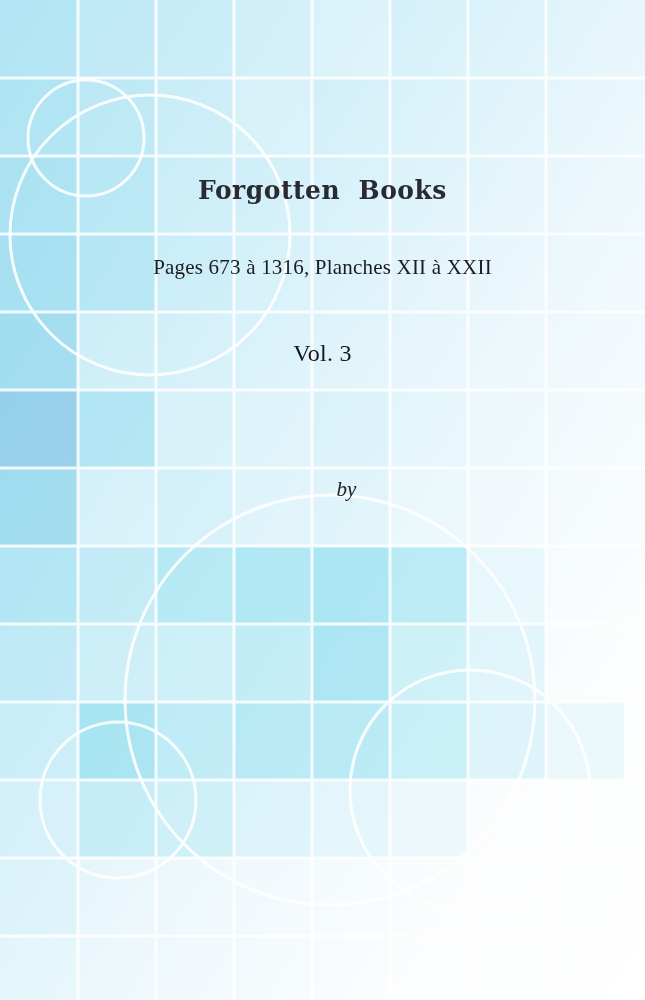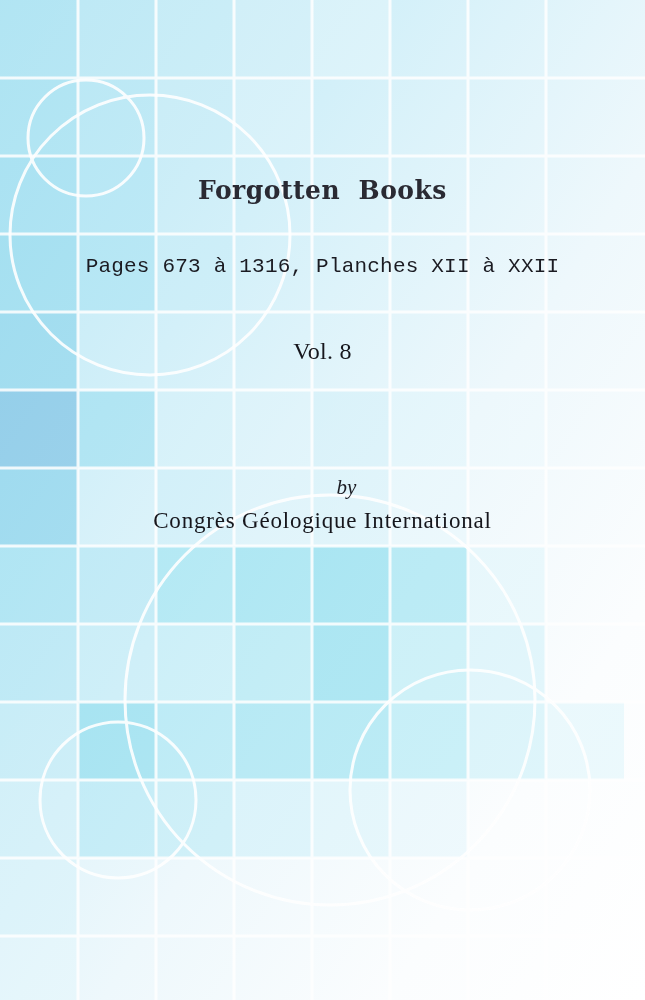--- a/index.html
+++ b/index.html
@@ -59,21 +59,21 @@
     font-size: 41px;
     line-height: 1.30;
     color: #16161c;
     font-variant: small-caps;
     letter-spacing: 0.6px;
   }
 
   .subtitle {
     margin-top: 50px;
     width: 560px;
-    font-family: Liberation Mono, monospace;
+    font-family: Liberation Serif, serif;
     font-size: 21px;
     color: #1b1b22;
     letter-spacing: 0.2px;
   }
 
   .volume {
     margin-top: 60px;
     font-family: "Liberation Serif", serif;
     font-size: 24px;
     color: #16161c;
@@ -215,18 +215,17 @@
           <circle cx="470" cy="790" r="120"></circle>
           <circle cx="118" cy="800" r="78"></circle>
         </g>
       </g>
     </svg>
   </div>
 
   <div class="content">
     <div class="brand">Forgotten  Books</div>
     <div class="subtitle">Pages 673 à 1316, Planches XII à XXII</div>
-    <div class="volume">Vol. 8</div>
+    <div class="volume">Vol. 3</div>
     <div class="byline">by</div>
-    <div class="author">Congrès Géologique International</div>
   </div>
 
 </div>
 
 </body></html>

